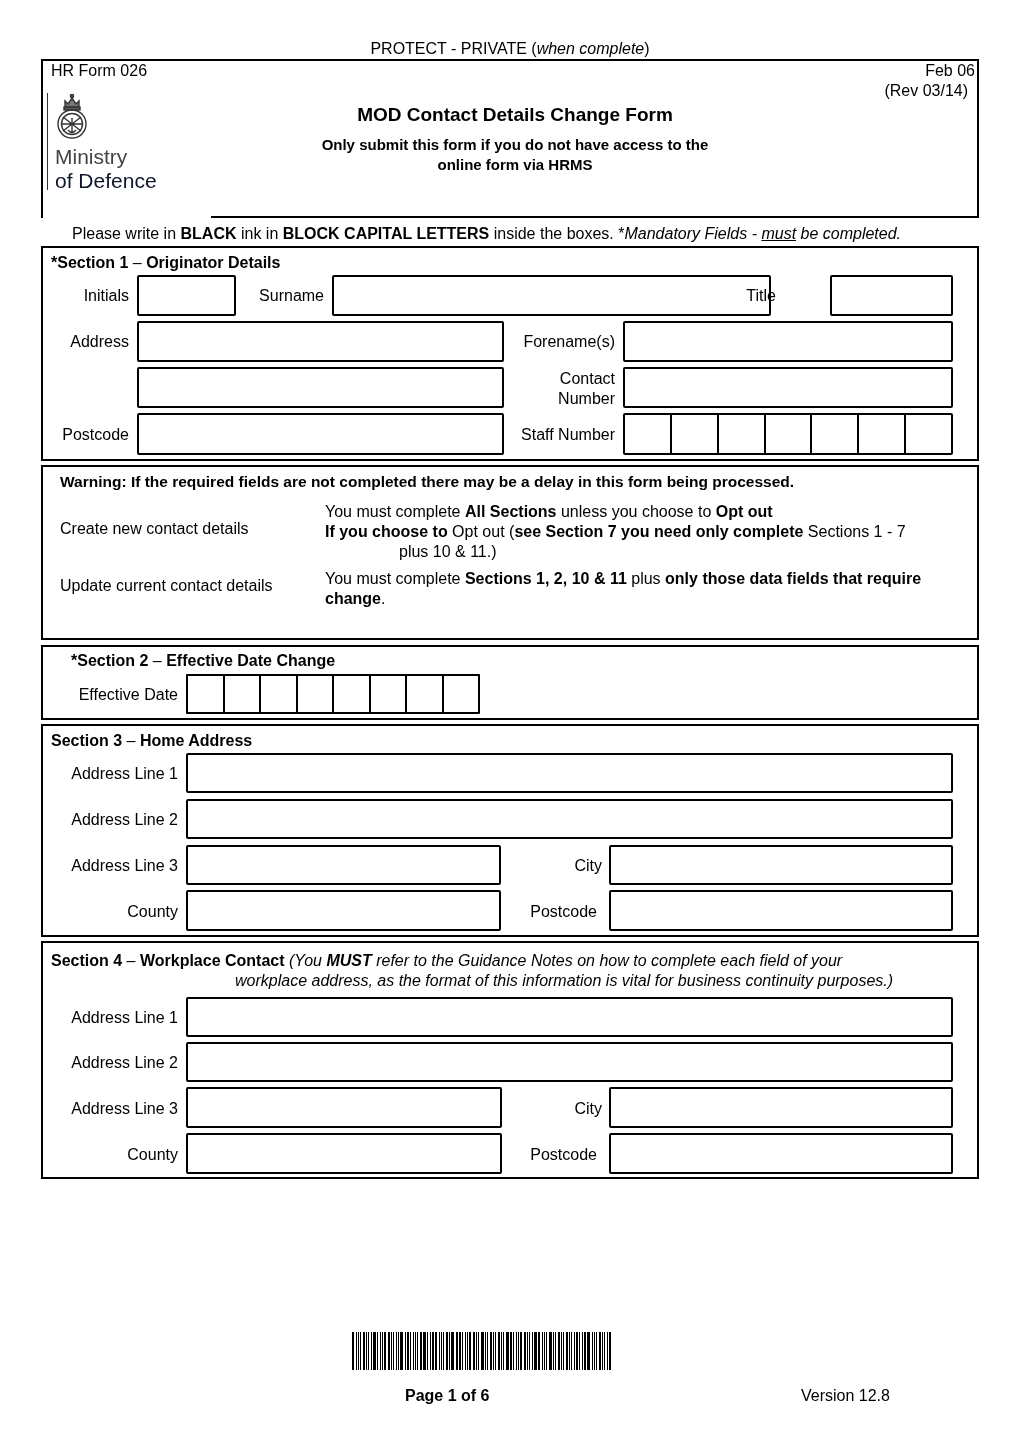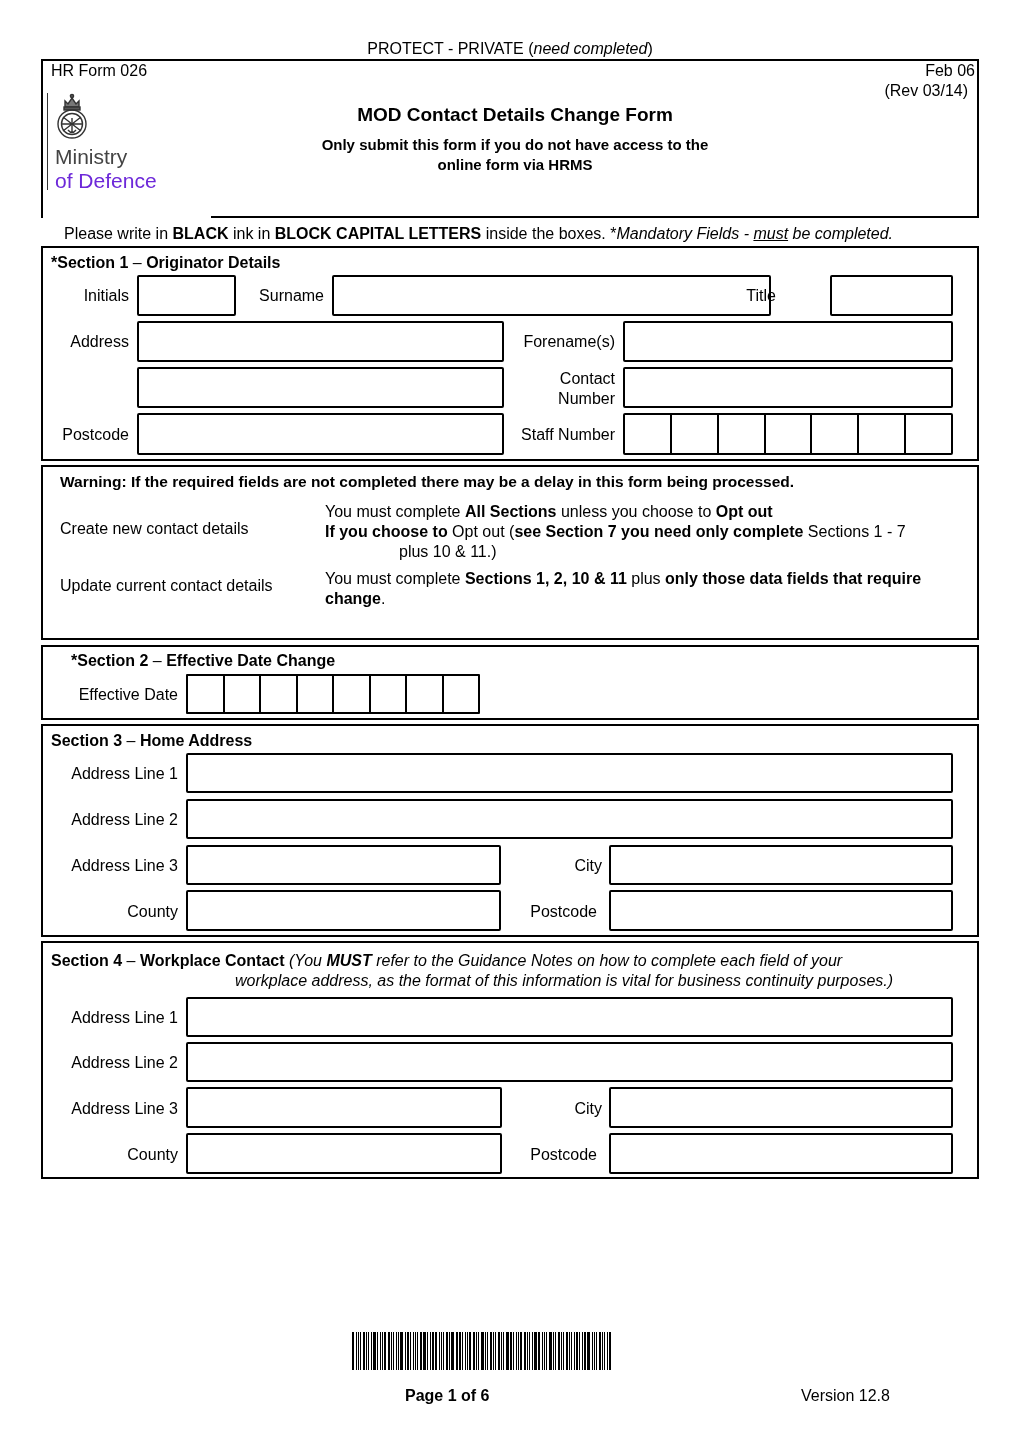--- a/index.html
+++ b/index.html
@@ -15,21 +15,21 @@
   .cells { position:absolute; display:flex; border:2px solid #000; box-sizing:border-box; border-radius:2px; }
   .cell { flex:1; border-right:2px solid #000; }
   .cell:last-child { border-right:none; }
   .barcode { position:absolute; display:flex; align-items:stretch; }
   .barcode span { display:block; background:#000; }
 </style>
 </head>
 <body>
 
 <div class="abs t" style="left:0;width:1020px;top:39px;text-align:center;">
-  <span>PROTECT - PRIVATE (</span><span class="i">need completed</span><span>)</span>
+  <span>PROTECT - PRIVATE (</span><span class="i">when complete</span><span>)</span>
 </div>
 
 <div class="abs" style="left:41px;top:59px;width:938px;height:2px;background:#000;"></div>
 <div class="abs" style="left:41px;top:59px;width:2px;height:159px;background:#000;"></div>
 <div class="abs" style="left:977px;top:59px;width:2px;height:159px;background:#000;"></div>
 <div class="abs" style="left:211px;top:216px;width:768px;height:2px;background:#000;"></div>
 
 <div class="abs t" style="left:51px;top:61px;">HR Form 026</div>
 <div class="abs t r" style="right:45px;top:61px;">Feb 06</div>
 <div class="abs t r" style="right:52px;top:81px;">(Rev 03/14)</div>
@@ -42,27 +42,27 @@
       <circle cx="18" cy="3" r="1.6" fill="#555"></circle>
       <rect x="10" y="14" width="16" height="3" fill="#555"></rect>
       <circle cx="18" cy="31" r="14"></circle>
       <circle cx="18" cy="31" r="10.5"></circle>
       <path d="M9 24 L27 38 M27 24 L9 38 M8 31 L28 31"></path>
       <path d="M18 25 L18 40 M14 37 Q18 42 22 37"></path>
     </g>
   </svg>
 </div>
 <div class="abs" style="left:55px;top:145px;font-size:21px;line-height:24px;color:#444;">Ministry</div>
-<div class="abs" style="left:55px;top:169px;font-size:21px;line-height:24px;color:#6d28d9;">of Defence</div>
+<div class="abs" style="left:55px;top:169px;font-size:21px;line-height:24px;color:#0f172a;">of Defence</div>
 
 <div class="abs b" style="left:0;width:1030px;top:103px;text-align:center;font-size:19px;line-height:24px;">MOD Contact Details Change Form</div>
 <div class="abs b" style="left:0;width:1030px;top:135px;text-align:center;font-size:15px;line-height:19px;">Only submit this form if you do not have access to the</div>
 <div class="abs b" style="left:0;width:1030px;top:155px;text-align:center;font-size:15px;line-height:19px;">online form via HRMS</div>
 
-<div class="abs t" style="left:64px;top:224px;">
+<div class="abs t" style="left:72px;top:224px;">
   <span>Please write in </span><span class="b">BLACK</span><span> ink in </span><span class="b">BLOCK CAPITAL LETTERS</span><span> inside the boxes. *</span><span class="i">Mandatory Fields - </span><span class="i u">must</span><span class="i"> be completed.</span>
 </div>
 
 <div class="frame" style="left:41px;top:246px;width:938px;height:215px;"></div>
 <div class="abs t b" style="left:51px;top:253px;">
   <span>*Section 1 </span><span style="font-weight:normal">–</span><span> Originator Details</span>
 </div>
 
 <div class="abs t r" style="left:60px;width:69px;top:286px;">Initials</div>
 <div class="box" style="left:137px;top:275px;width:99px;height:41px;"></div>

